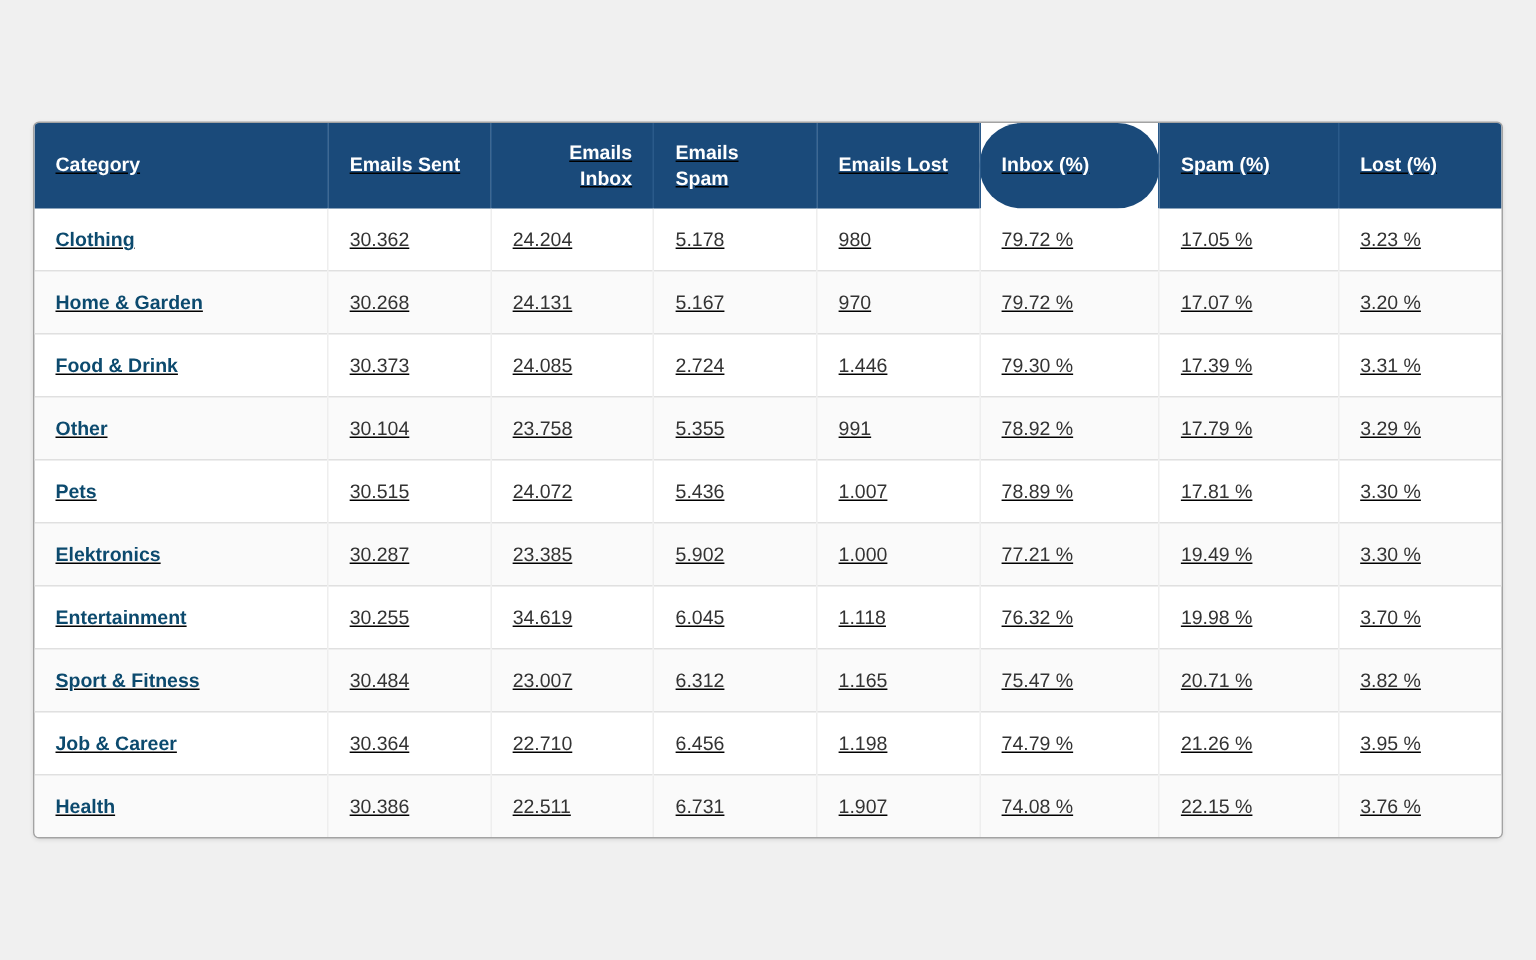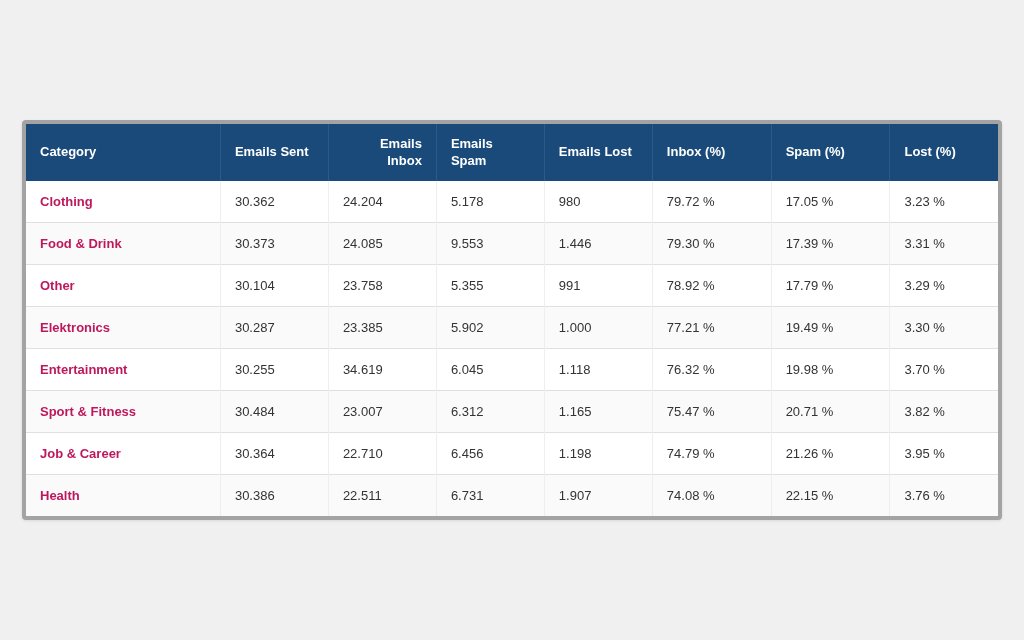--- a/index.html
+++ b/index.html
@@ -13,25 +13,26 @@
       font-family: Arial, sans-serif;
       display: flex;
       justify-content: center;
       align-items: center;
       min-height: 100vh;
       padding: 20px;
     }
 
     .table-container {
       background: #ffffff;
-      border: 4px solid #a3a3a3;
+      border: 1px solid #a3a3a3;
       border-radius: 4px;
       overflow: hidden;
       width: 980px;
       box-shadow: 0 1px 3px rgba(0,0,0,0.1);
+      text-decoration: underline;
     }
 
     table {
       width: 100%;
       border-collapse: collapse;
     }
 
     thead tr {
       background-color: #1a4a7a;
     }
@@ -66,33 +67,33 @@
       vertical-align: middle;
       border-right: 1px solid #eeeeee;
     }
 
     tbody td:last-child {
       border-right: none;
     }
 
     tbody td:first-child {
       font-weight: bold;
-      color: #be185d;
+      color: #0c4a6e;
     }
 
     tbody tr:nth-child(even) {
       background-color: #fafafa;
     }
 
     .col-category { width: 18%; }
     .col-sent { width: 10%; }
     .col-inbox { width: 10%; text-align: right; }
     .col-spam { width: 10%; }
     .col-lost { width: 10%; }
-    .col-inbox-pct { width: 11%; }
+    .col-inbox-pct { width: 11%; border-radius: 28px; }
     .col-spam-pct { width: 11%; }
     .col-lost-pct { width: 10%; }
   </style>
 </head>
 <body>
 
 <div class="table-container">
   <table>
     <thead>
       <tr>
@@ -111,40 +112,60 @@
           <td>Clothing</td>
           <td>30.362</td>
           <td>24.204</td>
           <td>5.178</td>
           <td>980</td>
           <td>79.72 %</td>
           <td>17.05 %</td>
           <td>3.23 %</td>
         </tr>
         <tr>
+          <td>Home &amp; Garden</td>
+          <td>30.268</td>
+          <td>24.131</td>
+          <td>5.167</td>
+          <td>970</td>
+          <td>79.72 %</td>
+          <td>17.07 %</td>
+          <td>3.20 %</td>
+        </tr>
+        <tr>
           <td>Food &amp; Drink</td>
           <td>30.373</td>
           <td>24.085</td>
-          <td>9.553</td>
+          <td>2.724</td>
           <td>1.446</td>
           <td>79.30 %</td>
           <td>17.39 %</td>
           <td>3.31 %</td>
         </tr>
         <tr>
           <td>Other</td>
           <td>30.104</td>
           <td>23.758</td>
           <td>5.355</td>
           <td>991</td>
           <td>78.92 %</td>
           <td>17.79 %</td>
           <td>3.29 %</td>
         </tr>
         <tr>
+          <td>Pets</td>
+          <td>30.515</td>
+          <td>24.072</td>
+          <td>5.436</td>
+          <td>1.007</td>
+          <td>78.89 %</td>
+          <td>17.81 %</td>
+          <td>3.30 %</td>
+        </tr>
+        <tr>
           <td>Elektronics</td>
           <td>30.287</td>
           <td>23.385</td>
           <td>5.902</td>
           <td>1.000</td>
           <td>77.21 %</td>
           <td>19.49 %</td>
           <td>3.30 %</td>
         </tr>
         <tr>

